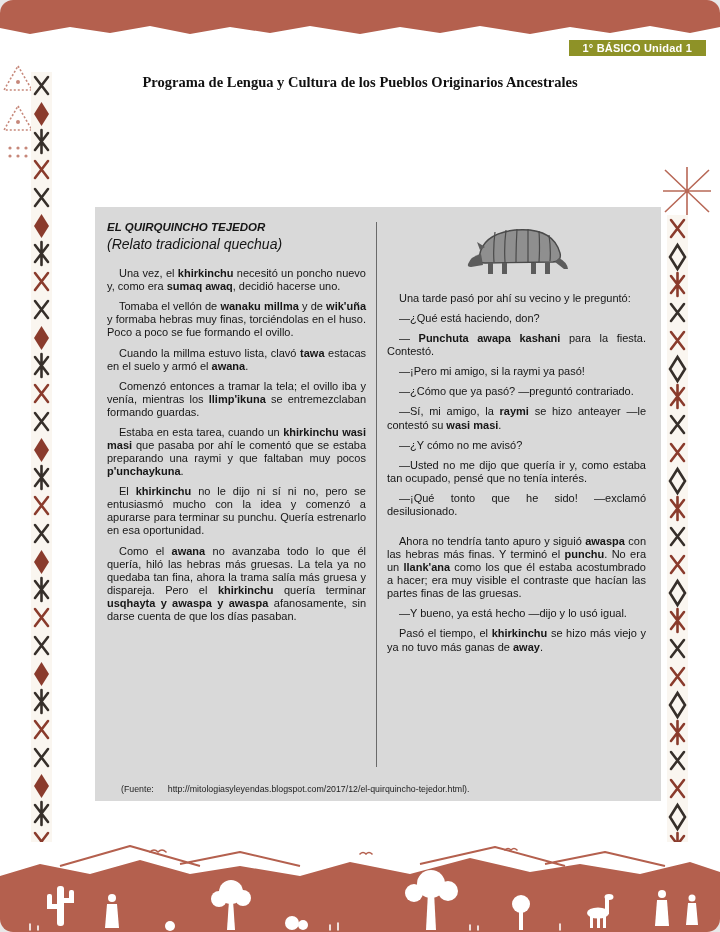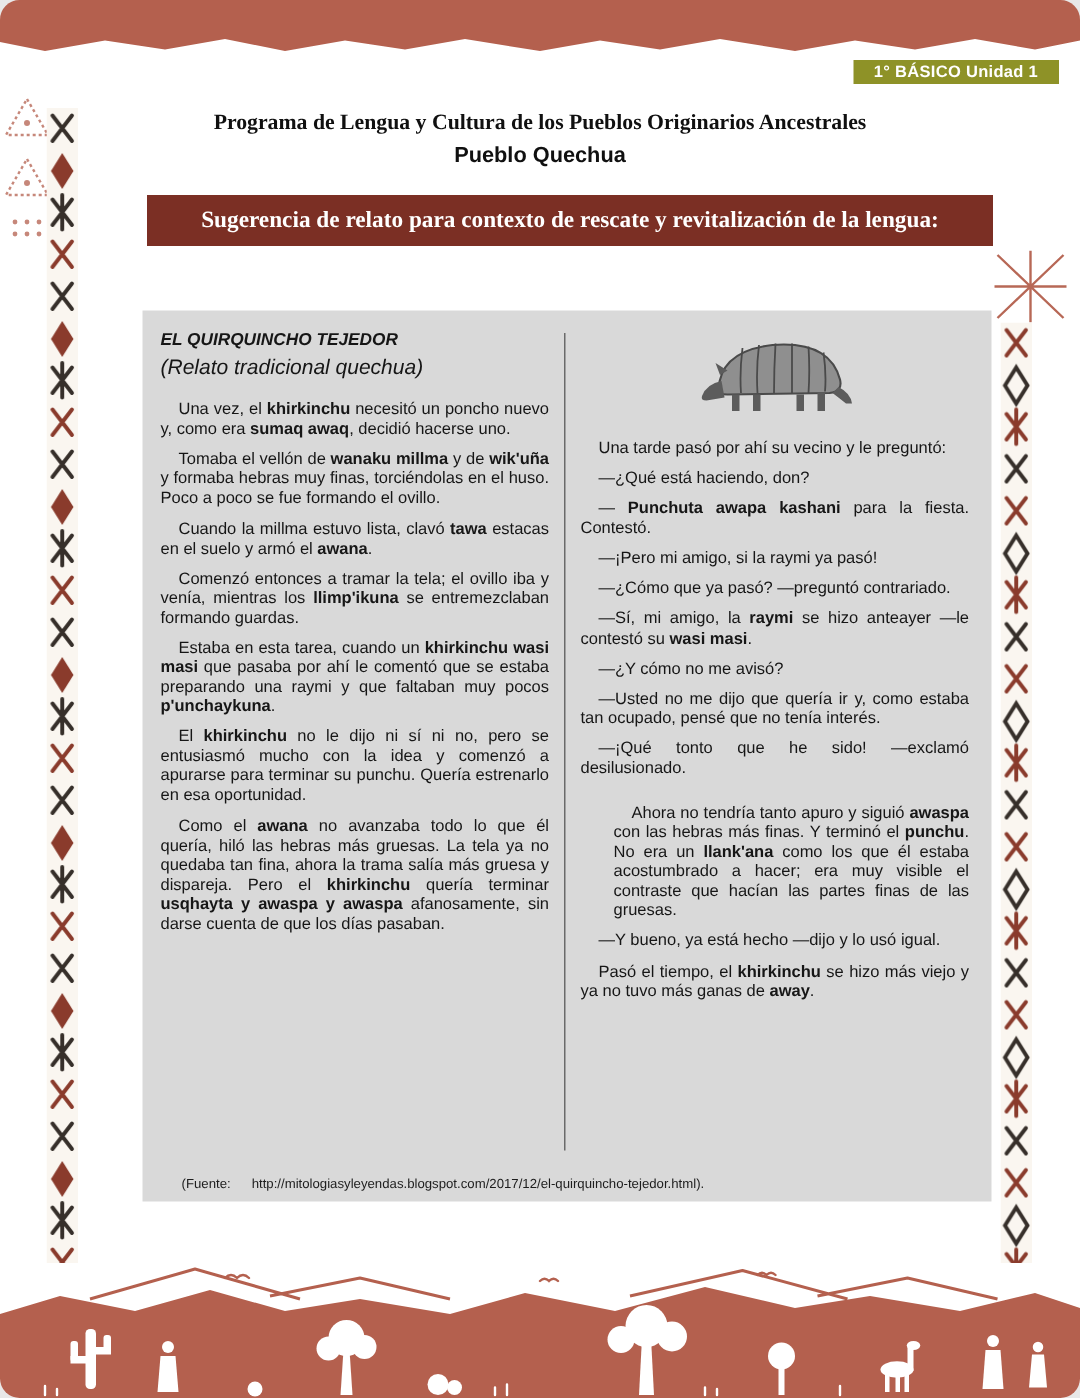--- a/index.html
+++ b/index.html
@@ -39,21 +39,21 @@
   }
   .col{width:259px;color:var(--ink);}
   .divider{width:1px;background:#6a6a6a;margin:2px 10px 26px 10px;}
   .story-title{font-size:11.5px;font-weight:bold;font-style:italic;line-height:1.3;}
   .story-subtitle{font-size:14px;font-style:italic;margin-bottom:14px;line-height:1.3;}
   .armadillo-wrap{text-align:center;margin:0 0 10px 0;}
   .story-p{
     font-size:11px;line-height:1.19;text-align:justify;
     margin:0 0 7px 0;text-indent:12px;color:var(--ink);
   }
-  .story-p.gap{margin-top:17px;margin-left:22px;}
+  .story-p.gap{margin-top:17px;}
   .source{
     position:absolute;left:26px;bottom:7px;font-size:8.8px;color:#1d1d1d;
   }
   .source .url{margin-left:14px;text-align:right;}
   .border-strip{position:absolute;}
   .border-left{left:31px;top:72px;}
   .border-right{left:667px;top:215px;}
   .deco-left{position:absolute;left:2px;top:62px;opacity:.75;}
   .deco-right{position:absolute;left:662px;top:167px;opacity:.95;}
   .footer-band{position:absolute;left:0;bottom:0;}
@@ -81,26 +81,22 @@
   <svg class="top-band" width="720" height="40" viewBox="0 0 720 40">
     <path class="fill-tc" d="M0 0 H720 V27 L690 33 L650 26 L610 33 L570 27 L530 34 L480 26 L440 33 L400 27 L360 34 L310 26 L270 33 L230 27 L190 34 L150 26 L110 33 L70 27 L30 34 L0 28 Z"></path>
   </svg>
 
   <div class="badge">
     <span>1° BÁSICO Unidad 1</span>
   </div>
 
   <div class="header">
     <div class="t1">Programa de Lengua y Cultura de los Pueblos Originarios Ancestrales</div>
-    <div class="t2">Pueblo Quechua</div>
   </div>
 
-  <div class="banner">
-    <span>Sugerencia de relato para contexto de rescate y revitalización de la lengua:</span>
-  </div>
 
   <svg class="deco-left" width="36" height="130" viewBox="0 0 36 130">
     <g class="deco-stroke" stroke-dasharray="2 2">
       <path d="M16 4 L30 28 L2 28 Z"></path>
       <path d="M16 44 L30 68 L2 68 Z"></path>
     </g>
     <g class="deco-fill">
       <circle cx="16" cy="20" r="2"></circle>
       <circle cx="16" cy="60" r="2"></circle>
       <circle cx="8" cy="86" r="1.6"></circle>

